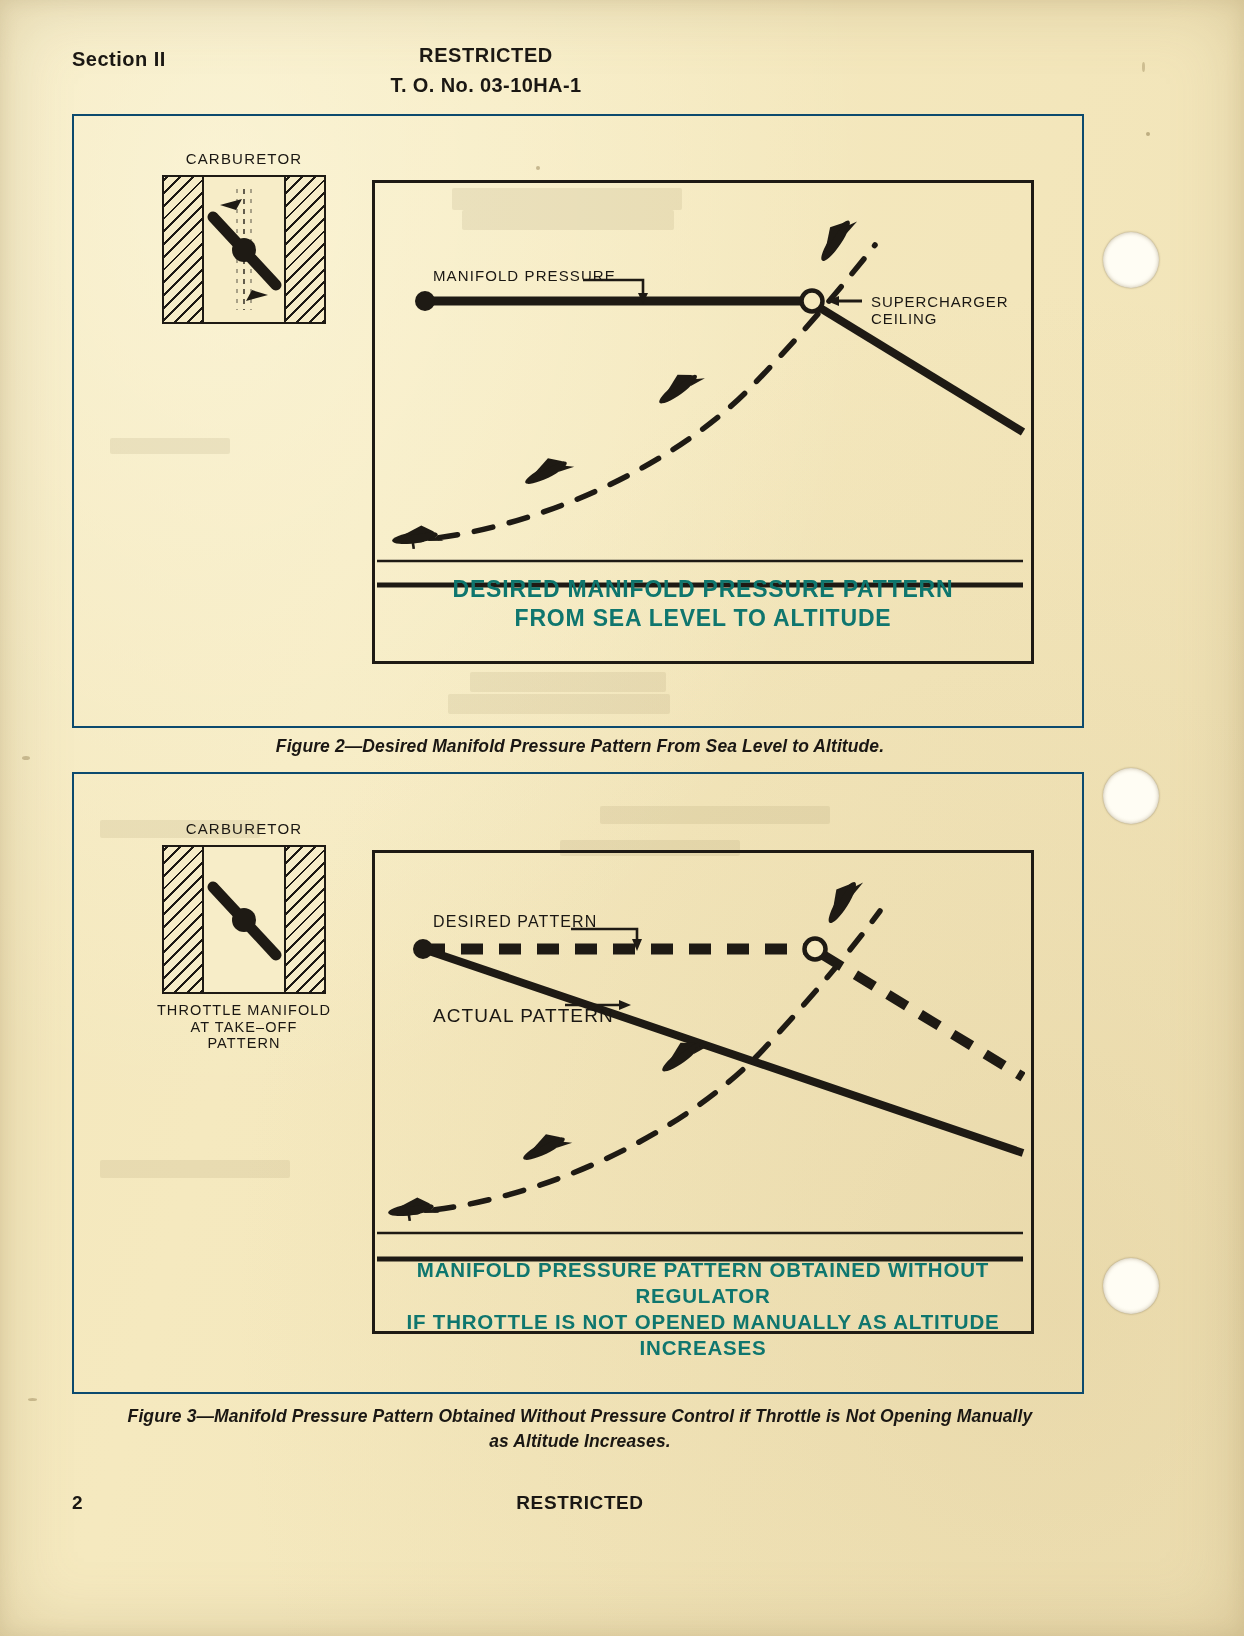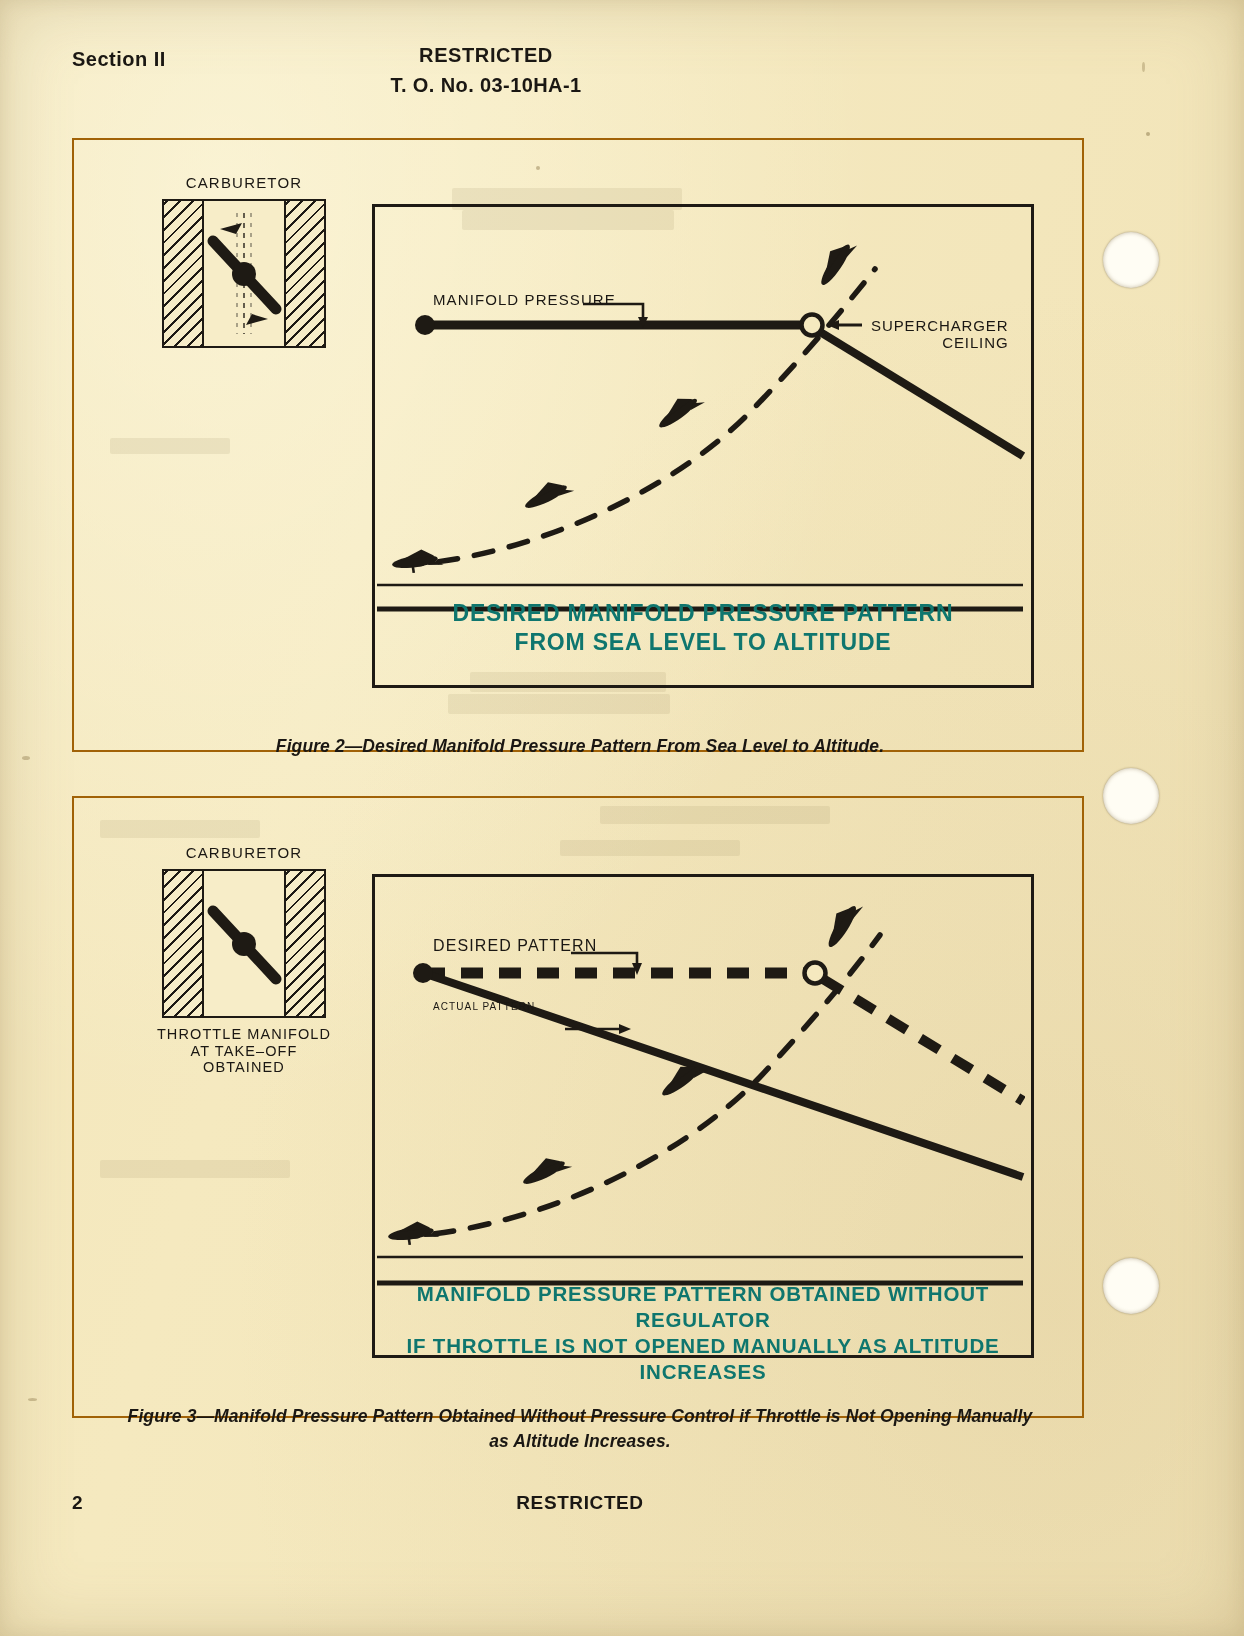--- a/index.html
+++ b/index.html
@@ -48,23 +48,22 @@
   }
   .hdr .tono{
     position:absolute;left:0;right:0;top:30px;text-align:center;
     font-weight:bold;font-size:20px;letter-spacing:.4px;
     transform:translateX(-42px);
   }
 
   
   .figbox{
     position:absolute;
-    border:2px solid #a16207;
+    border:2px solid #0c4a6e;
     background:transparent;
-    margin-top:24px;
   }
   #fig2-frame{left:72px;top:114px;width:1008px;height:610px;}
   #fig3-frame{left:72px;top:772px;width:1008px;height:618px;}
 
   
   .inner-panel{
     position:absolute;
     border:3px solid #1e1a14;
   }
   #fig2-panel{left:298px;top:64px;width:656px;height:478px;}
@@ -231,21 +230,21 @@
         </g>
       </g>
 
       <line x1="2" y1="378" x2="648" y2="378" stroke="#1e1a14" stroke-width="2.4"></line>
       <line x1="2" y1="402" x2="648" y2="402" stroke="#1e1a14" stroke-width="5"></line>
     </svg>
 
     <div style="position:absolute;left:58px;top:84px;font-size:15px;letter-spacing:1.1px;">MANIFOLD  PRESSURE</div>
     <div style="position:absolute;left:496px;top:110px;font-size:15px;letter-spacing:.9px;">
       <div>SUPERCHARGER</div>
-      <div style="text-align:right;">CEILING</div>
+      <div style="text-align:left;">CEILING</div>
     </div>
 
     <div class="panel-title" id="fig2-title">
       <div>DESIRED MANIFOLD  PRESSURE PATTERN</div>
       <div>FROM SEA  LEVEL  TO ALTITUDE</div>
     </div>
   </div>
 </div>
 
 <div class="fig-caption" id="fig2-caption">Figure 2—Desired Manifold Pressure Pattern From Sea Level to Altitude.</div>
@@ -258,21 +257,21 @@
       <div class="hatch left"></div>
       <div class="hatch right"></div>
       <svg width="160" height="145" viewBox="0 0 160 145" style="position:absolute;left:0;top:0;">
         <line x1="49" y1="40" x2="112" y2="108" stroke="#1e1a14" stroke-width="11" stroke-linecap="round"></line>
         <circle cx="80" cy="73" r="12" fill="#1e1a14"></circle>
       </svg>
     </div>
     <div class="carb-caption">
       <div>THROTTLE MANIFOLD</div>
       <div>AT TAKE–OFF</div>
-      <div>OBTAINED</div>
+      <div>PATTERN</div>
     </div>
   </div>
 
   <div class="inner-panel" id="fig3-panel">
     <svg width="650" height="472" viewBox="0 0 650 472">
 
       <path d="M24 360 C 150 354, 300 288, 385 200 C 430 152, 470 105, 505 58" fill="none" stroke="#1e1a14" stroke-width="5.5" stroke-linecap="round" stroke-dasharray="19 17"></path>
 
       <line x1="48" y1="96" x2="430" y2="96" stroke="#1e1a14" stroke-width="11" stroke-dasharray="22 16"></line>
 
@@ -317,21 +316,21 @@
           <path d="M-4 -3 L18 -12 L30 -3 Z"></path>
           <path d="M28 1 L38 7 L22 5 Z"></path>
         </g>
       </g>
 
       <line x1="2" y1="380" x2="648" y2="380" stroke="#1e1a14" stroke-width="2.4"></line>
       <line x1="2" y1="406" x2="648" y2="406" stroke="#1e1a14" stroke-width="5"></line>
     </svg>
 
     <div style="position:absolute;left:58px;top:60px;font-size:16px;letter-spacing:1.1px;">DESIRED PATTERN</div>
-    <div style="position:absolute;left:58px;top:124px;font-size:10px;letter-spacing:1.1px;">ACTUAL PATTERN</div>
+    <div style="position:absolute;left:58px;top:152px;font-size:19px;letter-spacing:1.1px;">ACTUAL PATTERN</div>
 
     <div class="panel-title" id="fig3-title">
       <div>MANIFOLD  PRESSURE PATTERN OBTAINED WITHOUT REGULATOR</div>
       <div>IF THROTTLE IS NOT OPENED  MANUALLY AS ALTITUDE   INCREASES</div>
     </div>
   </div>
 </div>
 
 <div class="fig-caption" id="fig3-caption">
   <div>Figure 3—Manifold Pressure Pattern Obtained Without Pressure Control if Throttle is Not Opening Manually</div>

